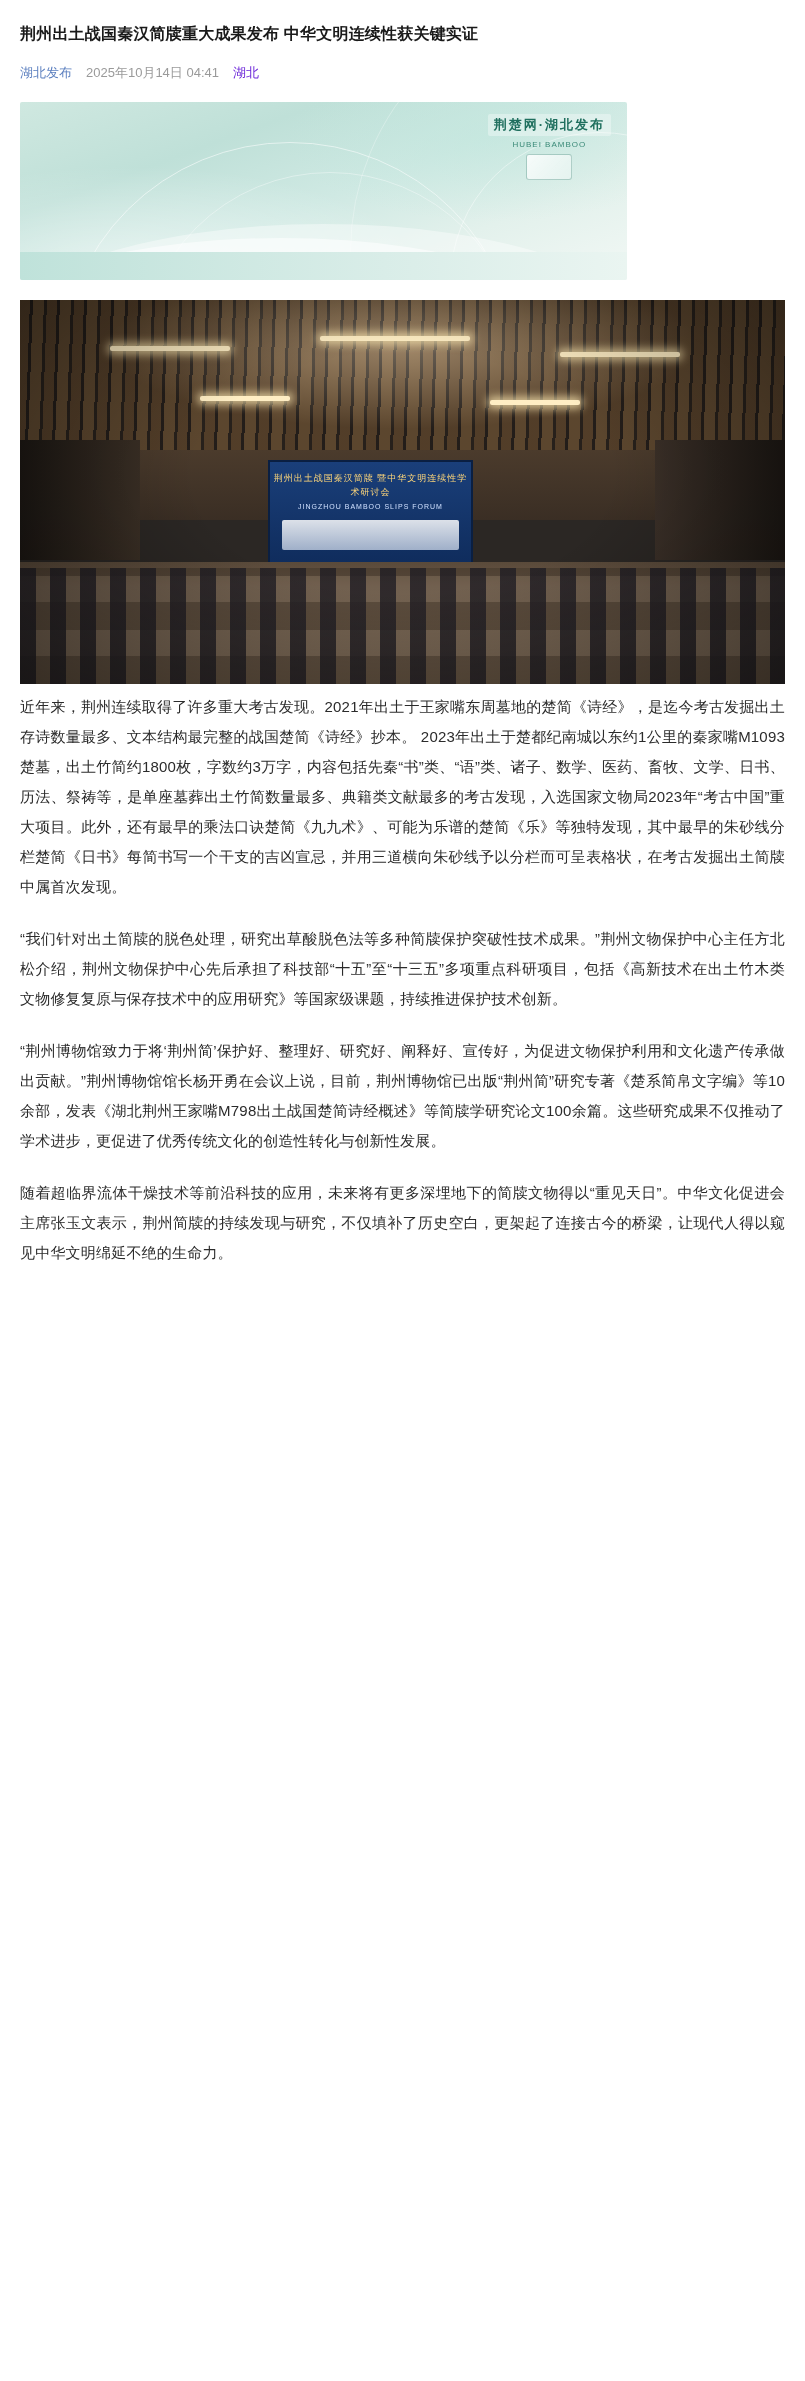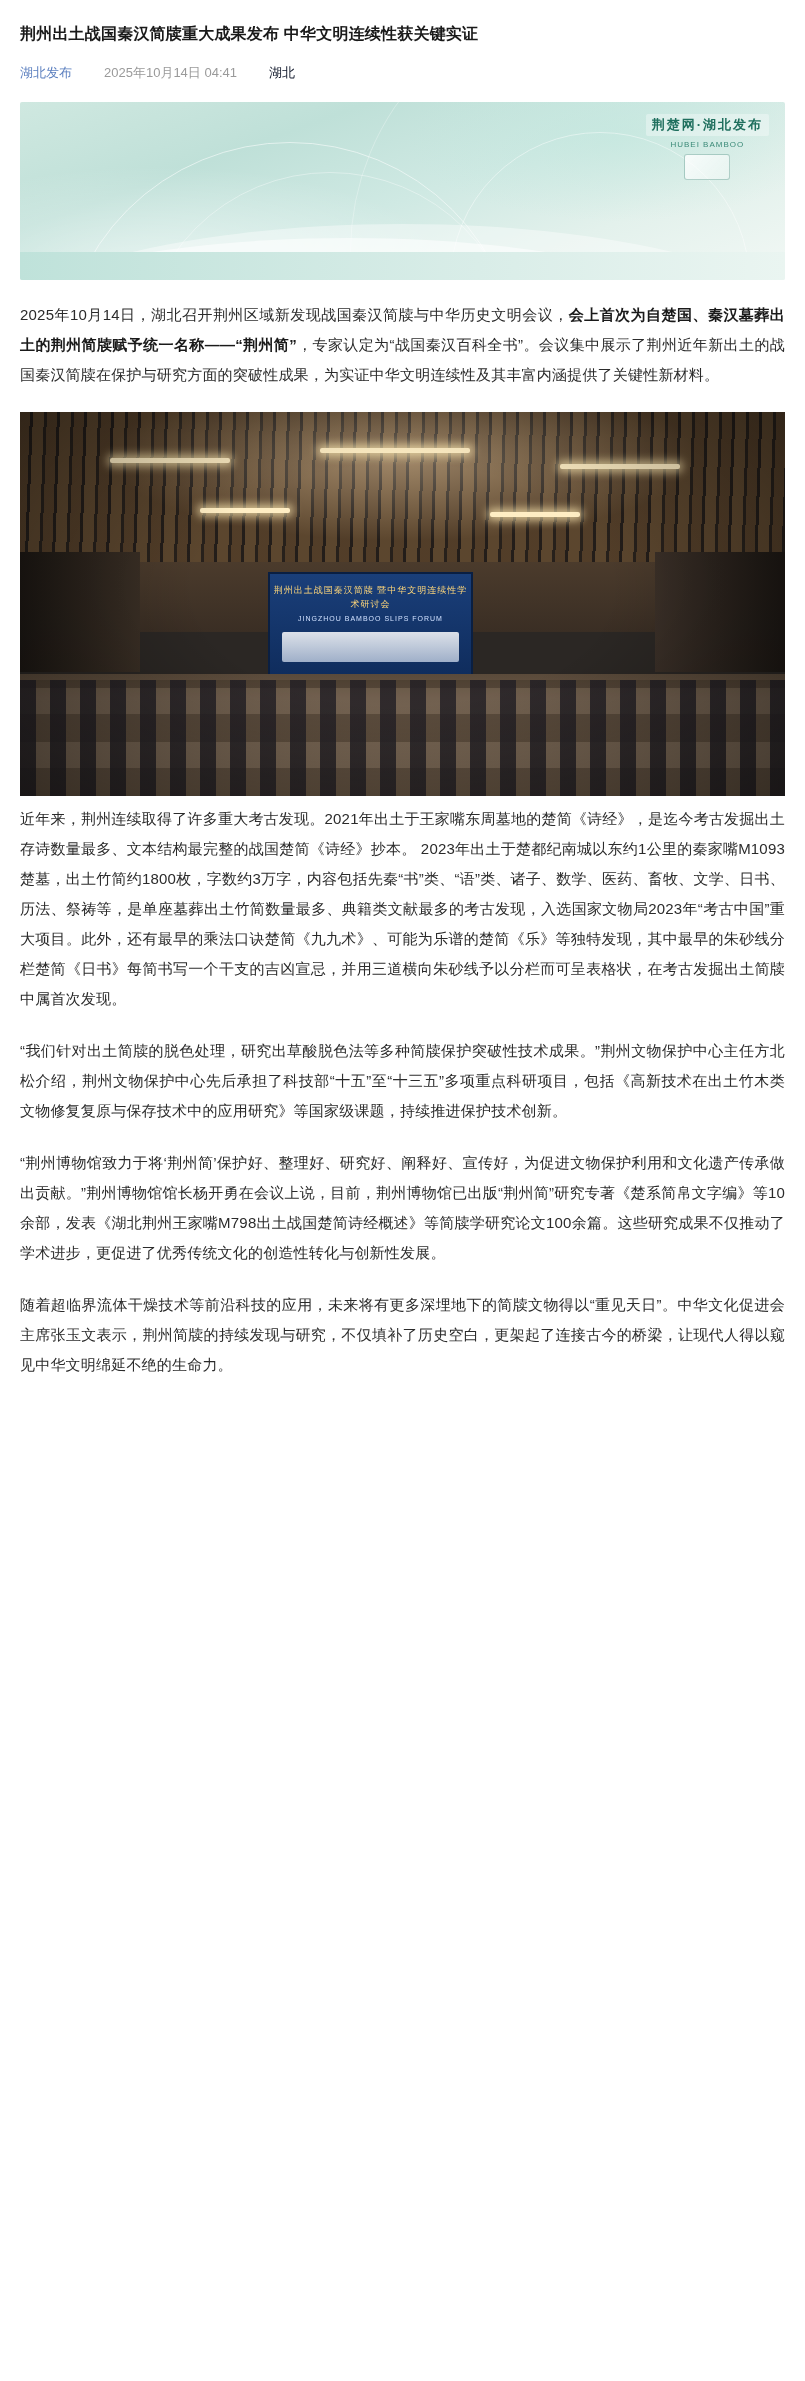--- a/index.html
+++ b/index.html
@@ -21,33 +21,33 @@
     font-size: 16px;
     line-height: 1.5;
     font-weight: bold;
     color: #1a1a1a;
     margin: 0 0 18px 0;
     letter-spacing: 0.2px;
   }
   .meta-row {
     display: flex;
     align-items: flex-start;
-    gap: 32px;
+    gap: 14px;
     font-size: 13px;
     color: #8a8a8a;
     margin-bottom: 20px;
   }
   .meta-source {
     color: #5b7fbf;
   }
   .meta-time { color: #9a9a9a; }
-  .meta-loc { color: #0f172a; }
+  .meta-loc { color: #6d28d9; }
 
   .hero {
-    width: 765px;
+    width: 607px;
     height: 178px;
     margin: 0 0 20px 0;
     position: relative;
     overflow: hidden;
     border-radius: 2px;
     background:
       radial-gradient(ellipse 420px 150px at 18% 95%, rgba(255,255,255,0.55), rgba(255,255,255,0) 70%),
       radial-gradient(ellipse 300px 120px at 78% 20%, rgba(190,230,220,0.5), rgba(190,230,220,0) 70%),
       linear-gradient(160deg, #cfe8e0 0%, #bfe0d8 28%, #cfe9e3 52%, #e3f1ec 74%, #f2f8f5 100%);
   }
@@ -239,21 +239,20 @@
     <div class="wave wave2"></div>
     <div class="wave wave3"></div>
     <div class="teal-band"></div>
     <div class="hero-logo">
       <div class="cal">荆楚网·湖北发布</div>
       <div class="sub">HUBEI BAMBOO</div>
       <div class="mark"></div>
     </div>
   </div>
 
-  <p class="para" id="p1"><span>2025年10月14日，湖北召开荆州区域新发现战国秦汉简牍与中华历史文明会议，</span><b>会上首次为自楚国、秦汉墓葬出土的荆州简牍赋予统一名称——“荆州简”</b><span>，专家认定为“战国秦汉百科全书”。会议集中展示了荆州近年新出土的战国秦汉简牍在保护与研究方面的突破性成果，为实证中华文明连续性及其丰富内涵提供了关键性新材料。</span></p>
 
   <div class="photo-wrap">
     <div class="photo">
       <div class="ceiling"></div>
       <div class="lightbar lb1"></div>
       <div class="lightbar lb2"></div>
       <div class="lightbar lb3"></div>
       <div class="lightbar lb4"></div>
       <div class="lightbar lb5"></div>
       <div class="wall"></div>

